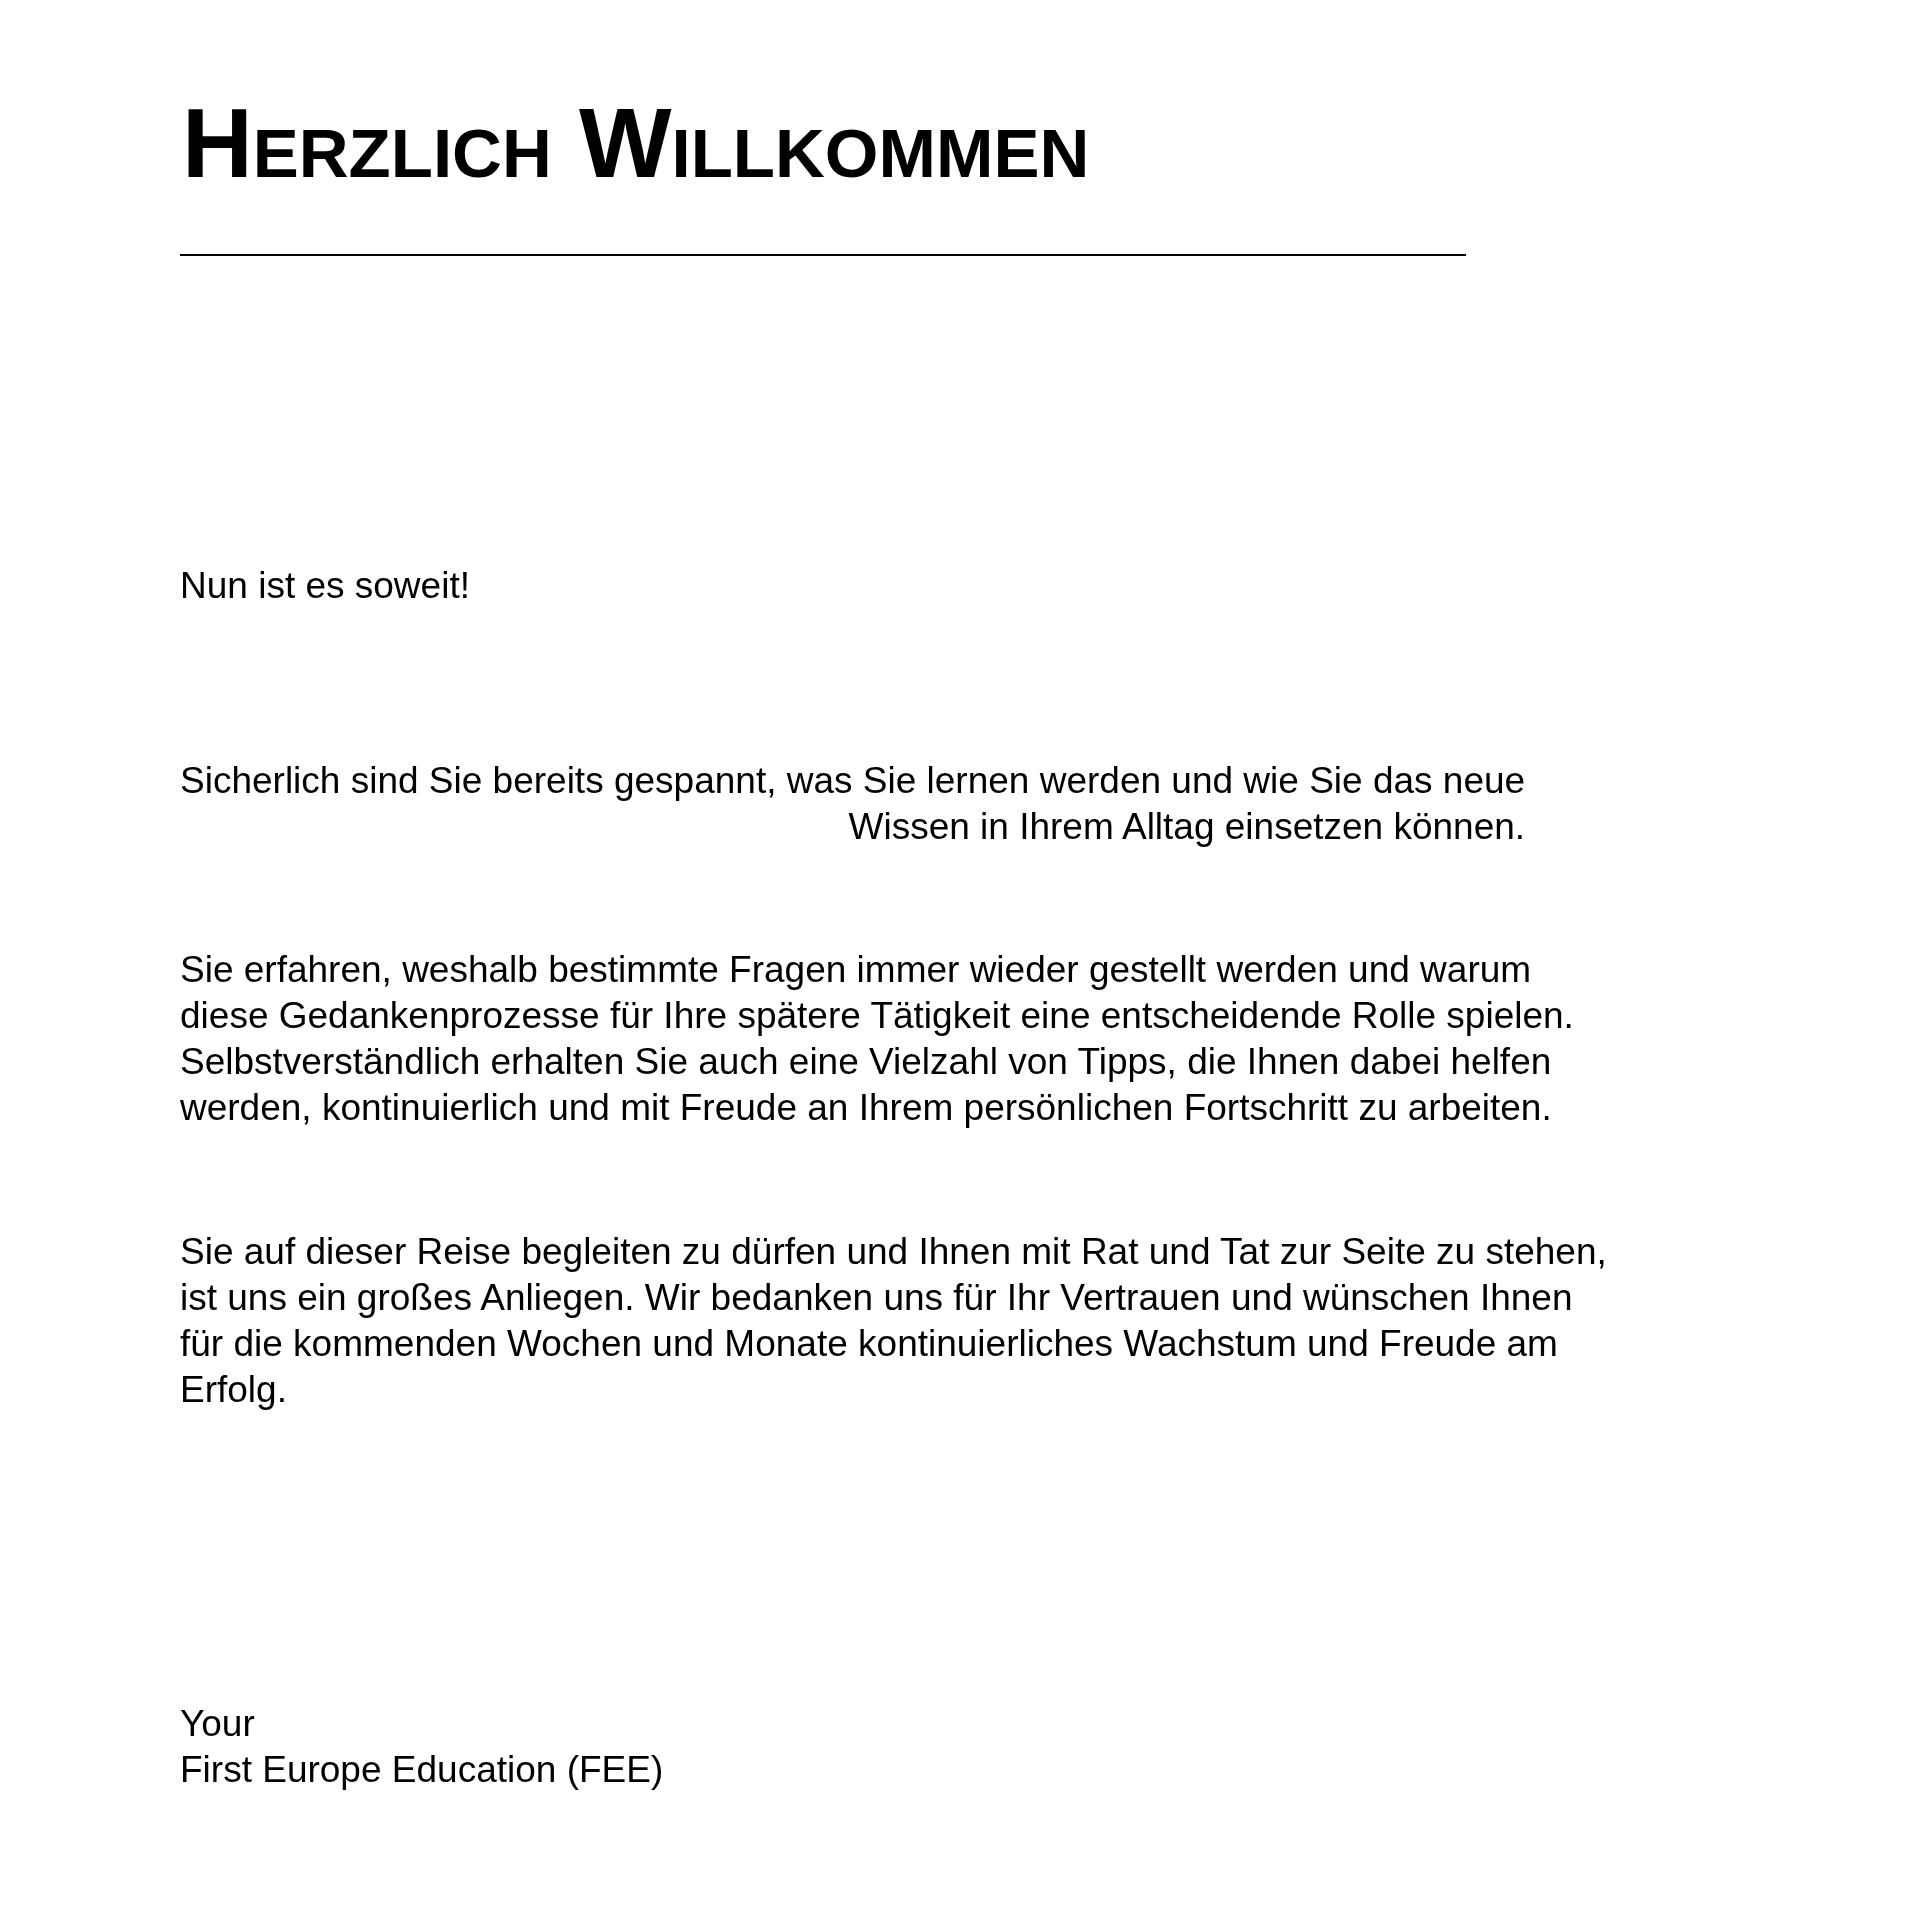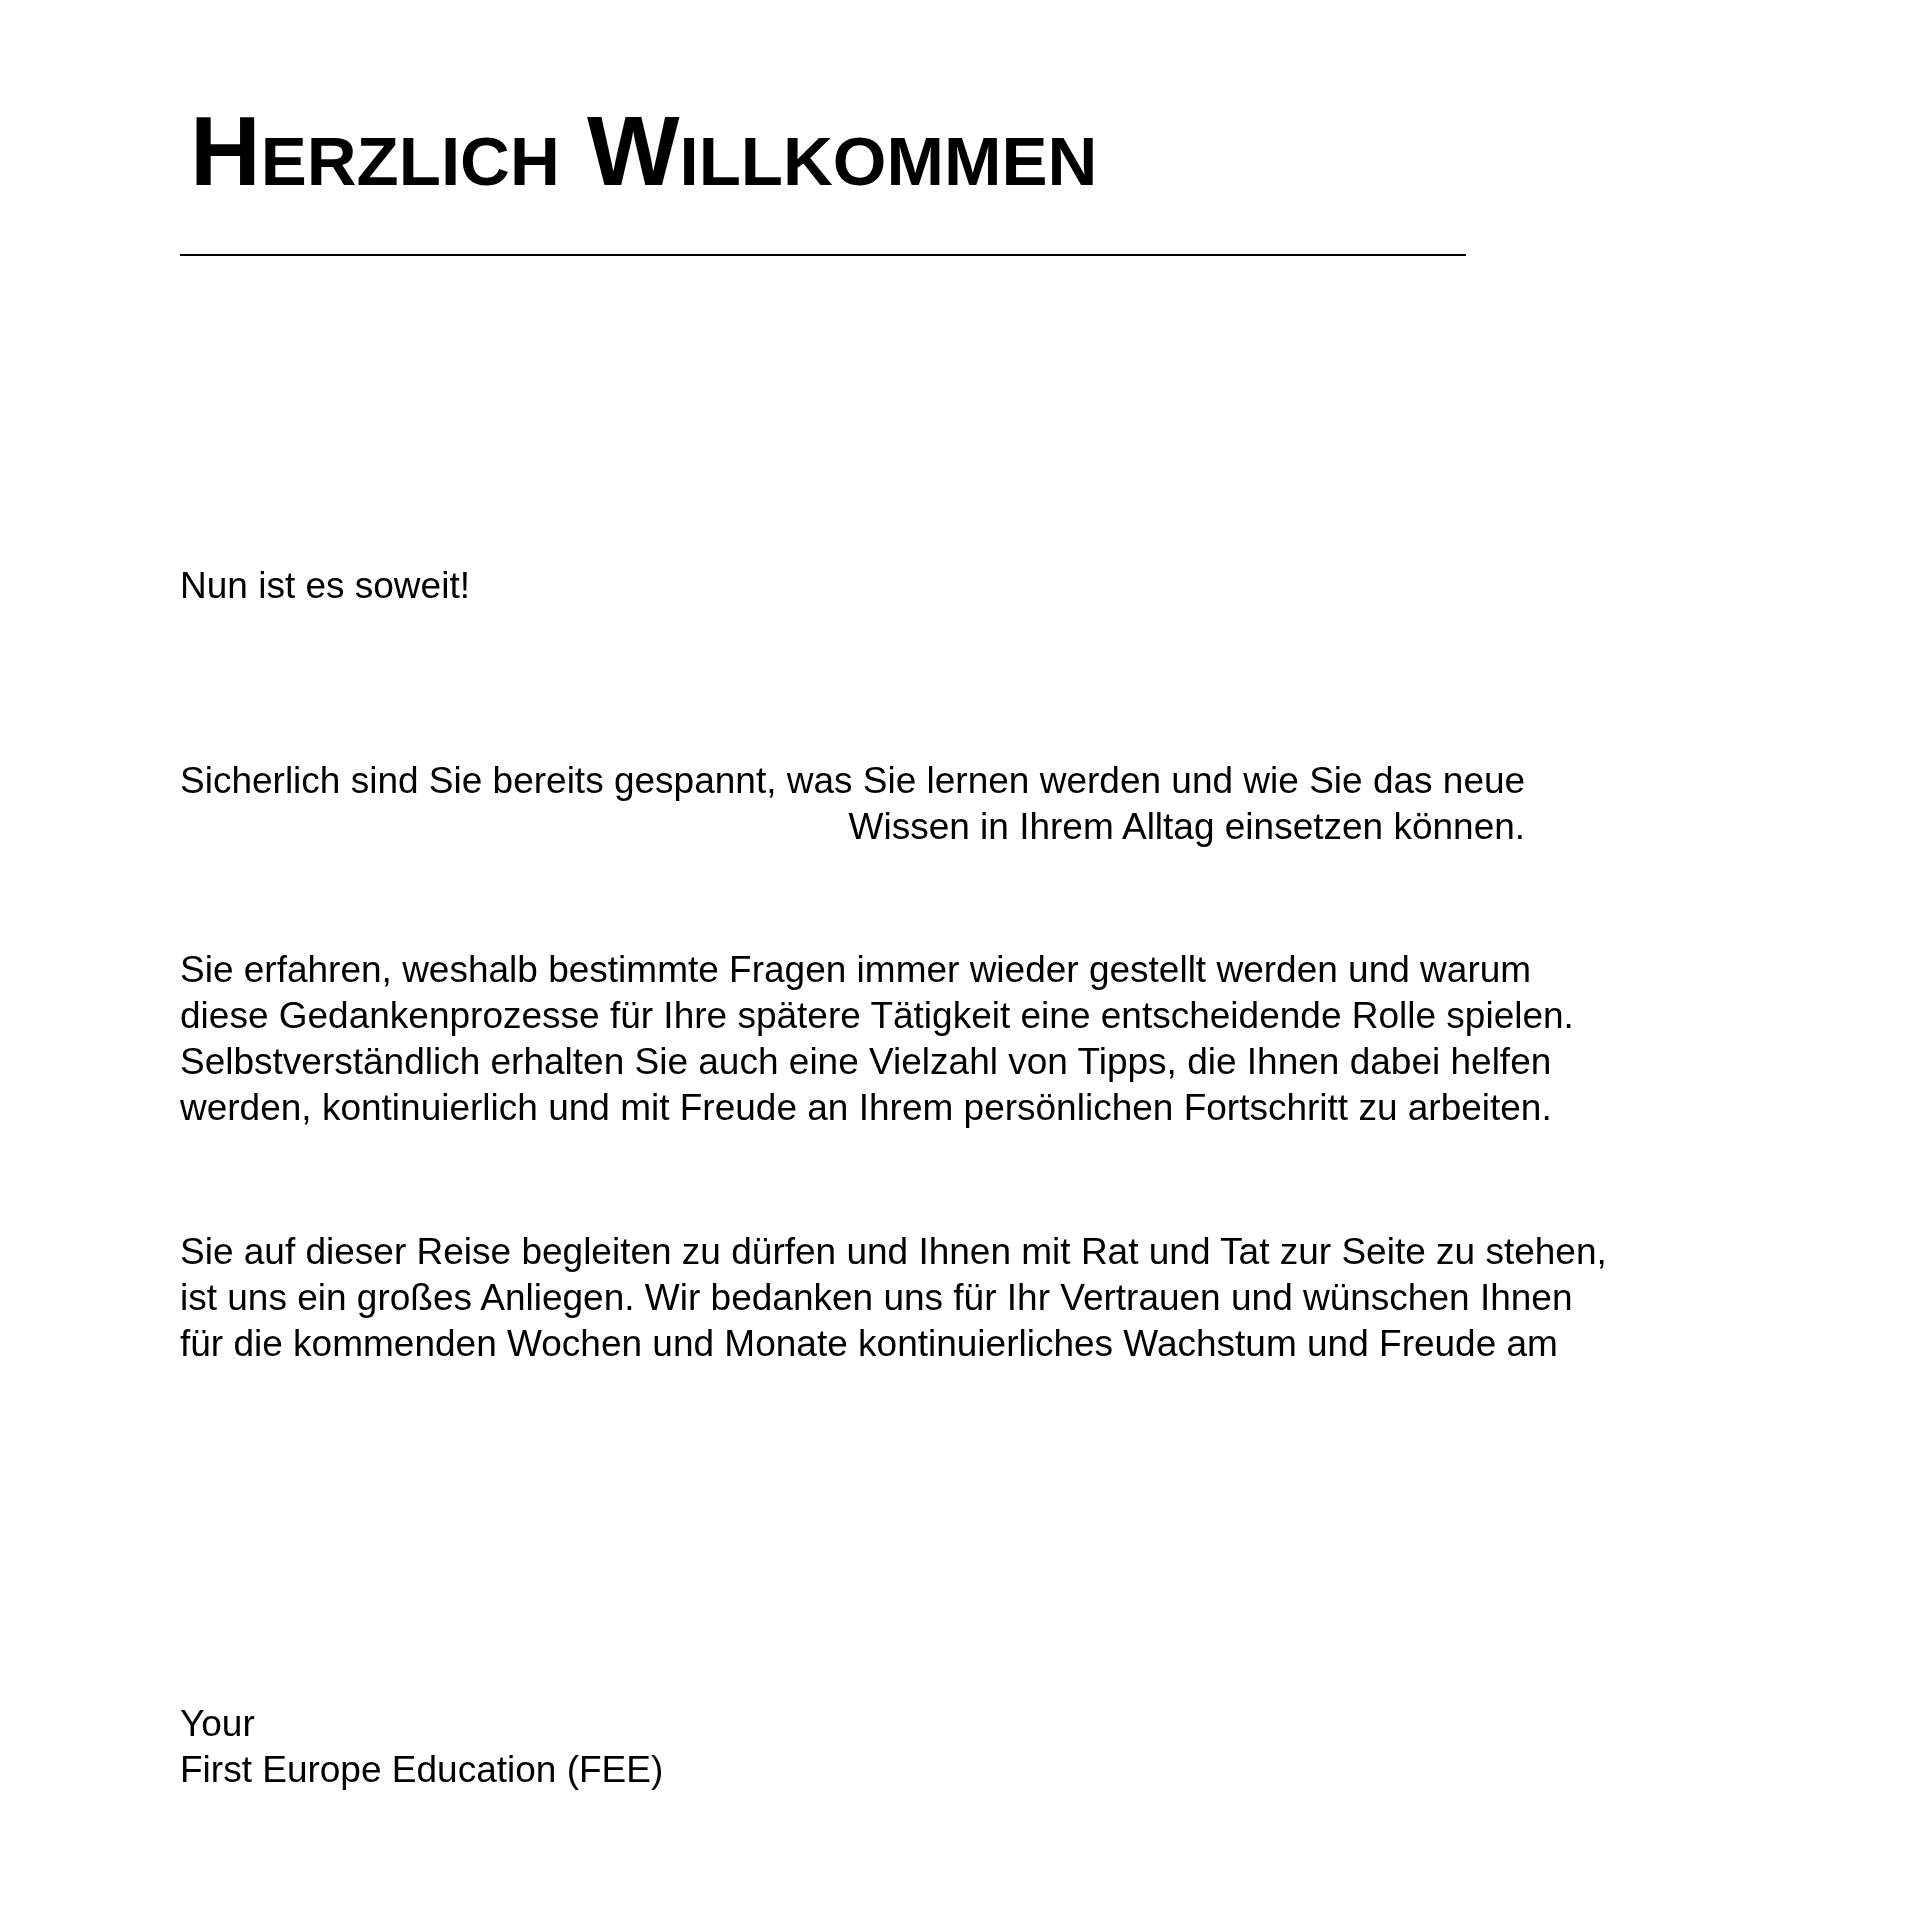--- a/index.html
+++ b/index.html
@@ -2,21 +2,21 @@
 <html style="font-size:6.2px"><head>
   <meta charset="utf-8">
   <style>
     html, body { margin: 0; padding: 0; background: #ffffff; }
     body {
       width: 1910px; height: 2703px; position: relative; overflow: hidden;
       font-family: "Liberation Sans", sans-serif; color: #000000;
     }
     .title {
       position: absolute; left: 180px; top: 92px;
-      font-size: 98px; font-weight: bold; line-height: 1; margin: 10px;
+      font-size: 98px; font-weight: bold; line-height: 1; margin: 2px;
       font-variant: small-caps; letter-spacing: 0;
       white-space: nowrap;
     }
     .title-rule {
       position: absolute; left: 180px; top: 254px; width: 1286px; height: 1.9px;
       background: #000000;
     }
     .para {
       position: absolute; left: 180px; margin: 0;
       font-size: 37px; line-height: 46px; white-space: nowrap;
@@ -39,19 +39,20 @@
   <div>Sie erfahren, weshalb bestimmte Fragen immer wieder gestellt werden und warum</div>
   <div>diese Gedankenprozesse für Ihre spätere Tätigkeit eine entscheidende Rolle spielen.</div>
   <div>Selbstverständlich erhalten Sie auch eine Vielzahl von Tipps, die Ihnen dabei helfen</div>
   <div>werden, kontinuierlich und mit Freude an Ihrem persönlichen Fortschritt zu arbeiten.</div>
 </div>
 
 <div class="para" style="top:1229px;">
   <div>Sie auf dieser Reise begleiten zu dürfen und Ihnen mit Rat und Tat zur Seite zu stehen,</div>
   <div>ist uns ein großes Anliegen. Wir bedanken uns für Ihr Vertrauen und wünschen Ihnen</div>
   <div>für die kommenden Wochen und Monate kontinuierliches Wachstum und Freude am</div>
+  <div>Erfolg.</div>
 </div>
 
 <div class="para" style="top:1653px;margin-top:48px;">
   <div>Your</div>
   <div>First Europe Education (FEE)</div>
 </div>
 
 
 </body></html>

